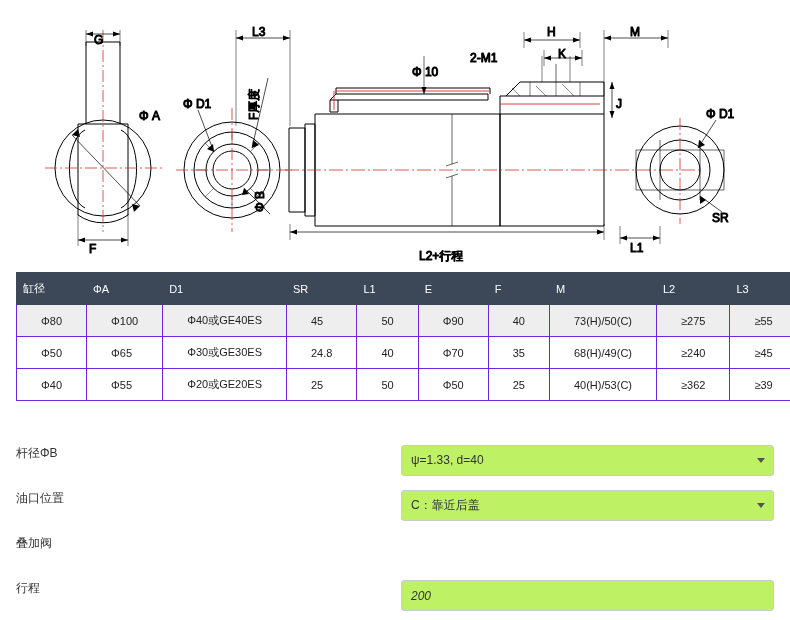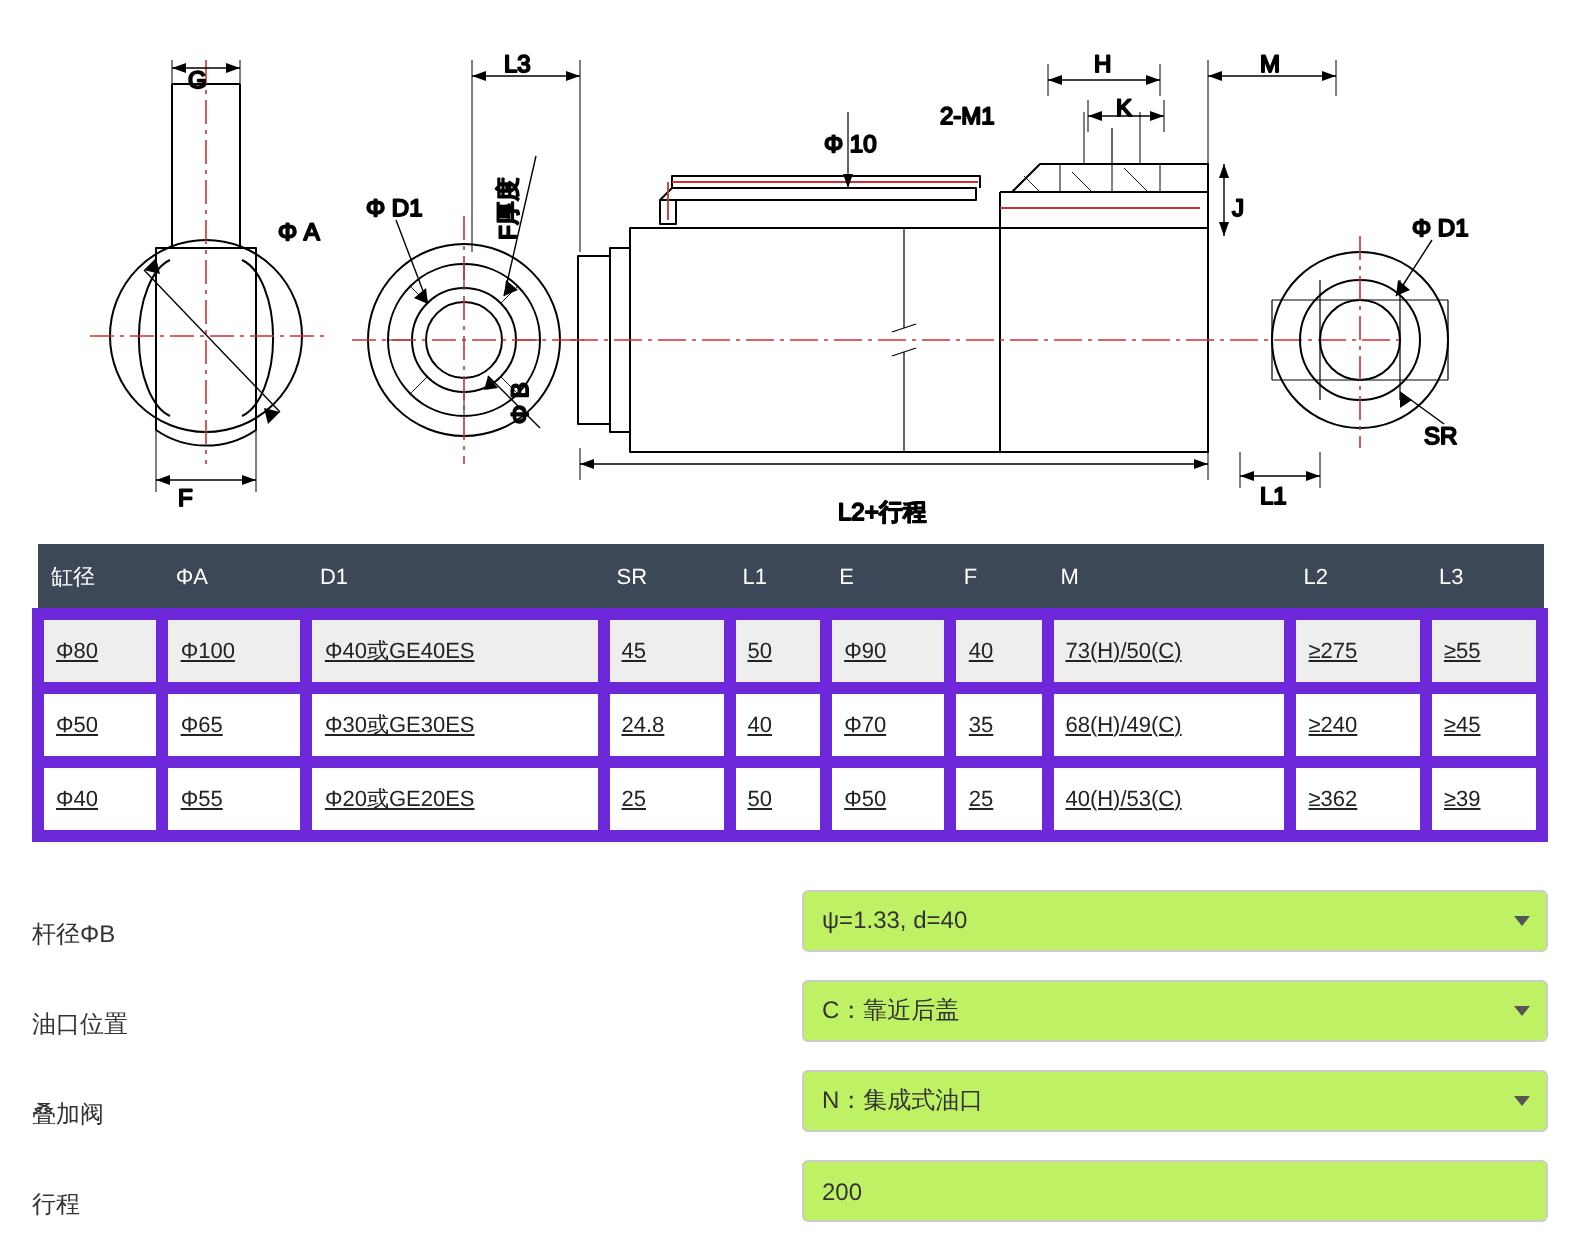--- a/index.html
+++ b/index.html
@@ -29,39 +29,38 @@
   .spec-table th {
     background: #3c4858;
     color: #ffffff;
     font-weight: normal;
     text-align: left;
     padding: 8px 6px;
     border: 1px solid #3c4858;
     white-space: nowrap;
   }
   .spec-table td {
-    padding: 8px 6px;
-    border: 6px solid #6d28d9;
+    padding: 8px 24px;
+    border: 1px solid #6d28d9;
     background: #ffffff;
     white-space: nowrap;
-    text-decoration: underline;
   }
   .spec-table tr.row-highlight td {
     background: #eeeeee;
   }
 
   
   .form {
     position: absolute;
     left: 16px; top: 445px;
     width: 758px;
   }
   .form-row {
     display: flex;
-    align-items: flex-end;
+    align-items: flex-start;
     height: 31px;
     margin-bottom: 14px;
   }
   .form-label {
     width: 385px;
     font-size: 12px;
     color: #333;
   }
   .form-control {
     flex: 1 1 auto;
@@ -75,21 +74,21 @@
     line-height: 29px;
     padding: 0 26px 0 9px;
     border: 1px solid #cccccc;
     border-radius: 3px;
     background: #bef264;
     font-family: "Liberation Sans", sans-serif;
     font-size: 12px;
     color: #333;
     outline: none;
   }
-  .form-control input { padding-right: 21px; }
+  .form-control input { padding-right: 21px; font-style: italic; }
   .form-control .fake-select {
     display:block;
     overflow: hidden;
     white-space: nowrap;
     text-overflow: ellipsis;
   }
   .caret {
     position: absolute;
     right: 9px; top: 13px;
     width: 0; height: 0;
@@ -351,24 +350,20 @@
     <div class="form-row">
       <div class="form-label">油口位置</div>
       <div class="form-control">
         <span class="fake-select">C：靠近后盖</span>
         <span class="caret"></span>
       </div>
     </div>
 
     <div class="form-row">
       <div class="form-label">叠加阀</div>
-      <div class="form-control">
-        <span class="fake-select">N：集成式油口</span>
-        <span class="caret"></span>
-      </div>
     </div>
 
     <div class="form-row">
       <div class="form-label">行程</div>
       <div class="form-control">
         <input type="text" value="200" style="">
       </div>
     </div>
 
   </div>

